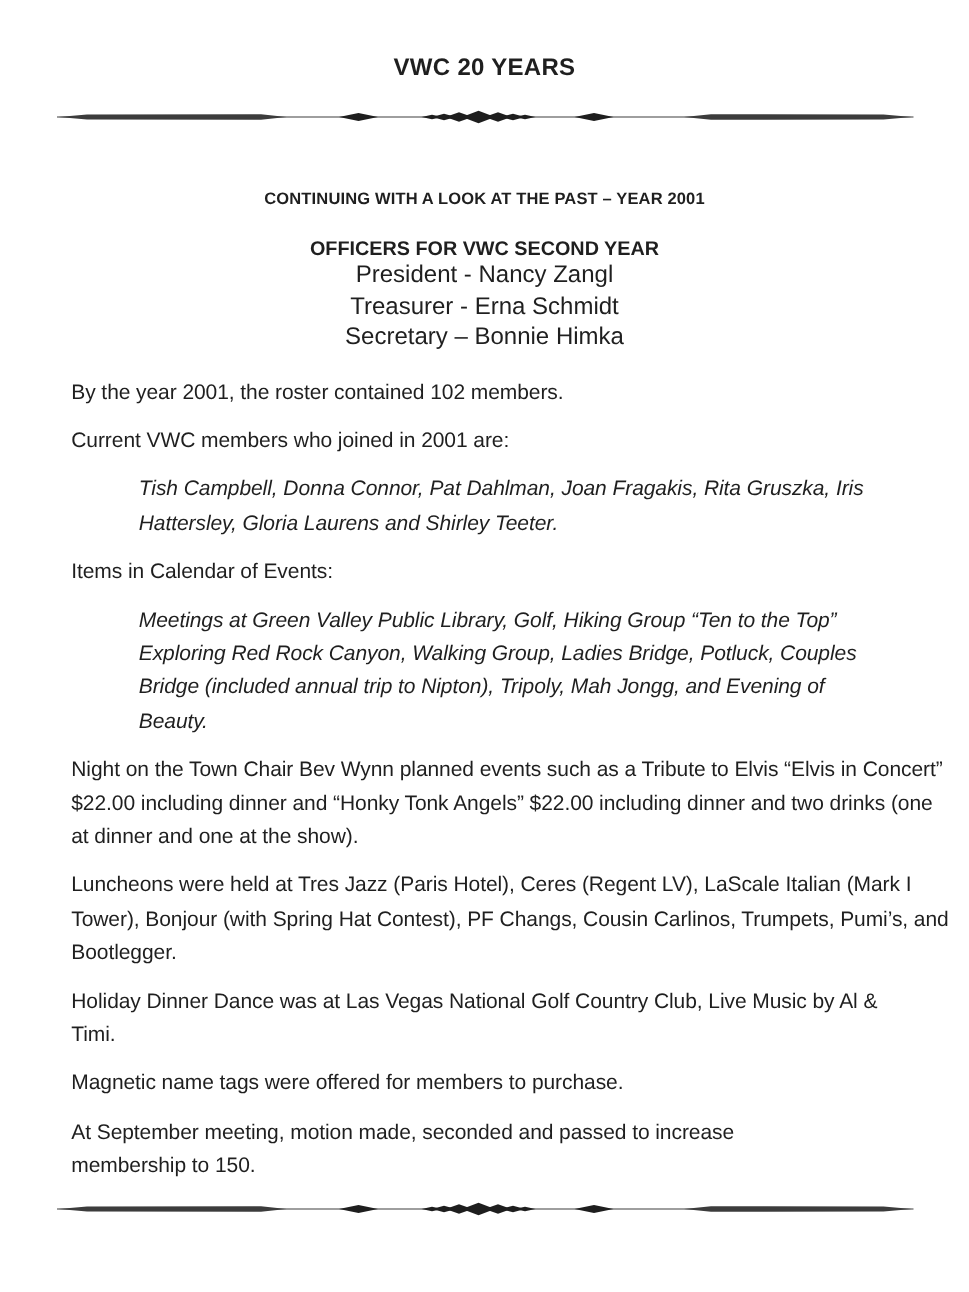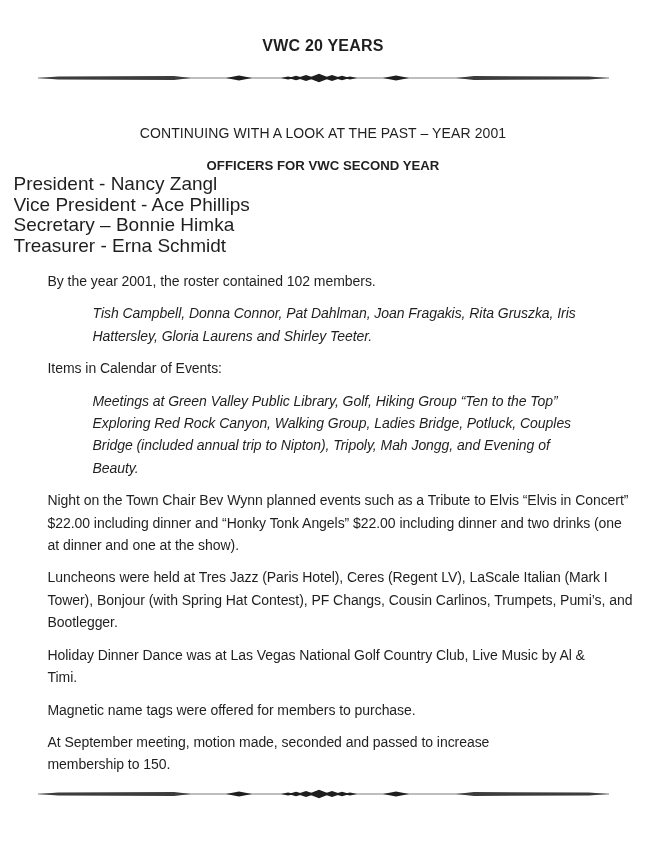--- a/index.html
+++ b/index.html
@@ -25,35 +25,35 @@
   .divider {
     display: block;
     margin: 14px auto 0 auto;
     width: 575px;
     height: 16px;
   }
   .divider svg { display: block; }
   .section-heading {
     margin-top: 38px;
     text-align: center;
-    font-size: 14px;
-    font-weight: normal;
+    font-size: 11px;
+    font-weight: bold;
     line-height: 19px;
     letter-spacing: 0.1px;
   }
   .officers-heading {
     margin-top: 15px;
     text-align: center;
     font-size: 13.2px;
     font-weight: bold;
     line-height: 16px;
   }
   .officer-line {
-    text-align: left;
-    font-size: 19px;
+    text-align: center;
+    font-size: 16px;
     line-height: 20.5px;
   }
   .body-text {
     margin-top: 14px;
     padding-left: 34px;
     font-size: 14px;
     line-height: 22.4px;
     letter-spacing: -0.05px;
   }
   .para {
@@ -92,27 +92,27 @@
       <polygon points="307,8 314,6.5 321,8 314,9.5" fill="#1e1e1e"></polygon>
     </svg>
   </div>
 
   <h2 class="section-heading">CONTINUING WITH A LOOK AT THE PAST – YEAR 2001</h2>
 
   <h3 class="officers-heading">OFFICERS FOR VWC SECOND YEAR</h3>
 
   <div class="officers-list">
     <div class="officer-line">President - Nancy Zangl</div>
-    <div class="officer-line">Vice President - Ace Phillips</div>
+    <div class="officer-line">Treasurer - Erna Schmidt</div>
     <div class="officer-line">Secretary – Bonnie Himka</div>
-    <div class="officer-line">Treasurer - Erna Schmidt</div>
   </div>
 
   <div class="body-text">
     <p class="para">By the year 2001, the roster contained 102 members.</p>
+    <p class="para">Current VWC members who joined in 2001 are:</p>
     <p class="para indent">Tish Campbell, Donna Connor, Pat Dahlman, Joan Fragakis, Rita Gruszka, Iris Hattersley, Gloria Laurens and Shirley Teeter.</p>
     <p class="para">Items in Calendar of Events:</p>
     <p class="para indent">Meetings at Green Valley Public Library, Golf, Hiking Group “Ten to the Top” Exploring Red Rock Canyon, Walking Group, Ladies Bridge, Potluck, Couples Bridge (included annual trip to Nipton), Tripoly, Mah Jongg, and Evening of Beauty.</p>
     <p class="para">Night on the Town Chair Bev Wynn planned events such as a Tribute to Elvis “Elvis in Concert” $22.00 including dinner and “Honky Tonk Angels” $22.00 including dinner and two drinks (one at dinner and one at the show).</p>
     <p class="para">Luncheons were held at Tres Jazz (Paris Hotel), Ceres (Regent LV), LaScale Italian (Mark I Tower), Bonjour (with Spring Hat Contest), PF Changs, Cousin Carlinos, Trumpets, Pumi’s, and Bootlegger.</p>
     <p class="para w555">Holiday Dinner Dance was at Las Vegas National Golf Country Club, Live Music by Al &amp; Timi.</p>
     <p class="para">Magnetic name tags were offered for members to purchase.</p>
     <p class="para w500">At September meeting, motion made, seconded and passed to increase membership to 150.</p>
   </div>
 

